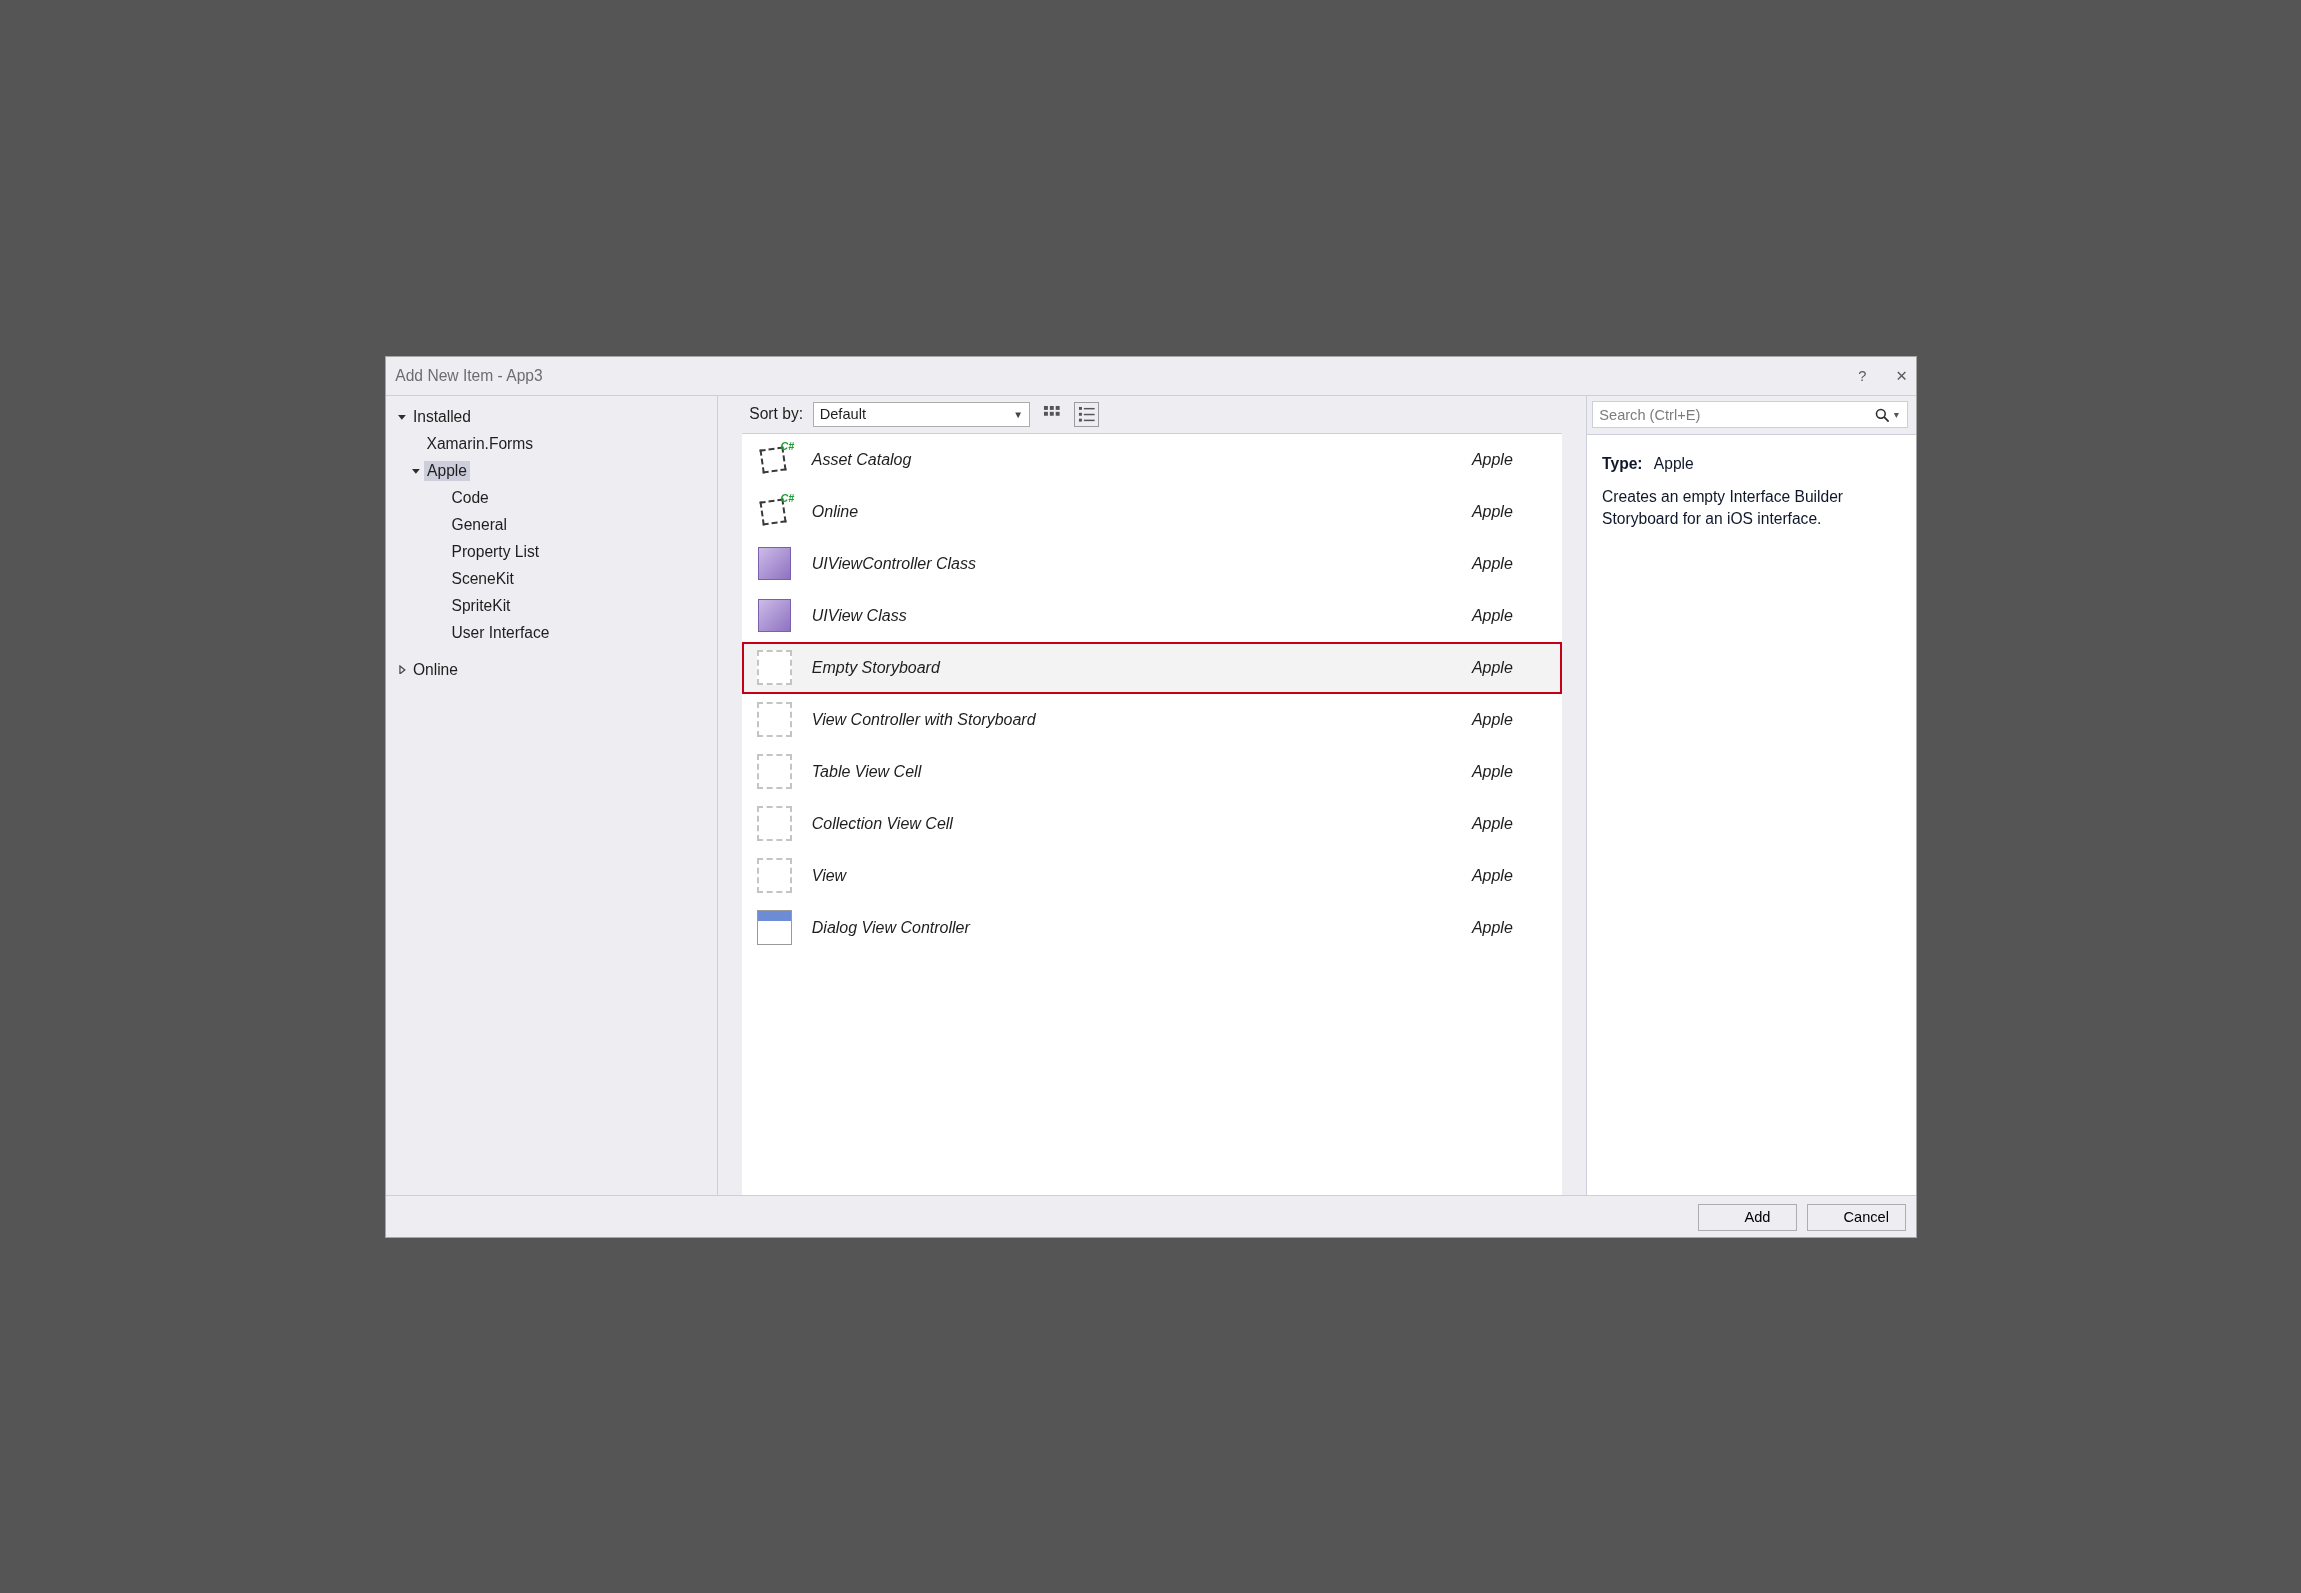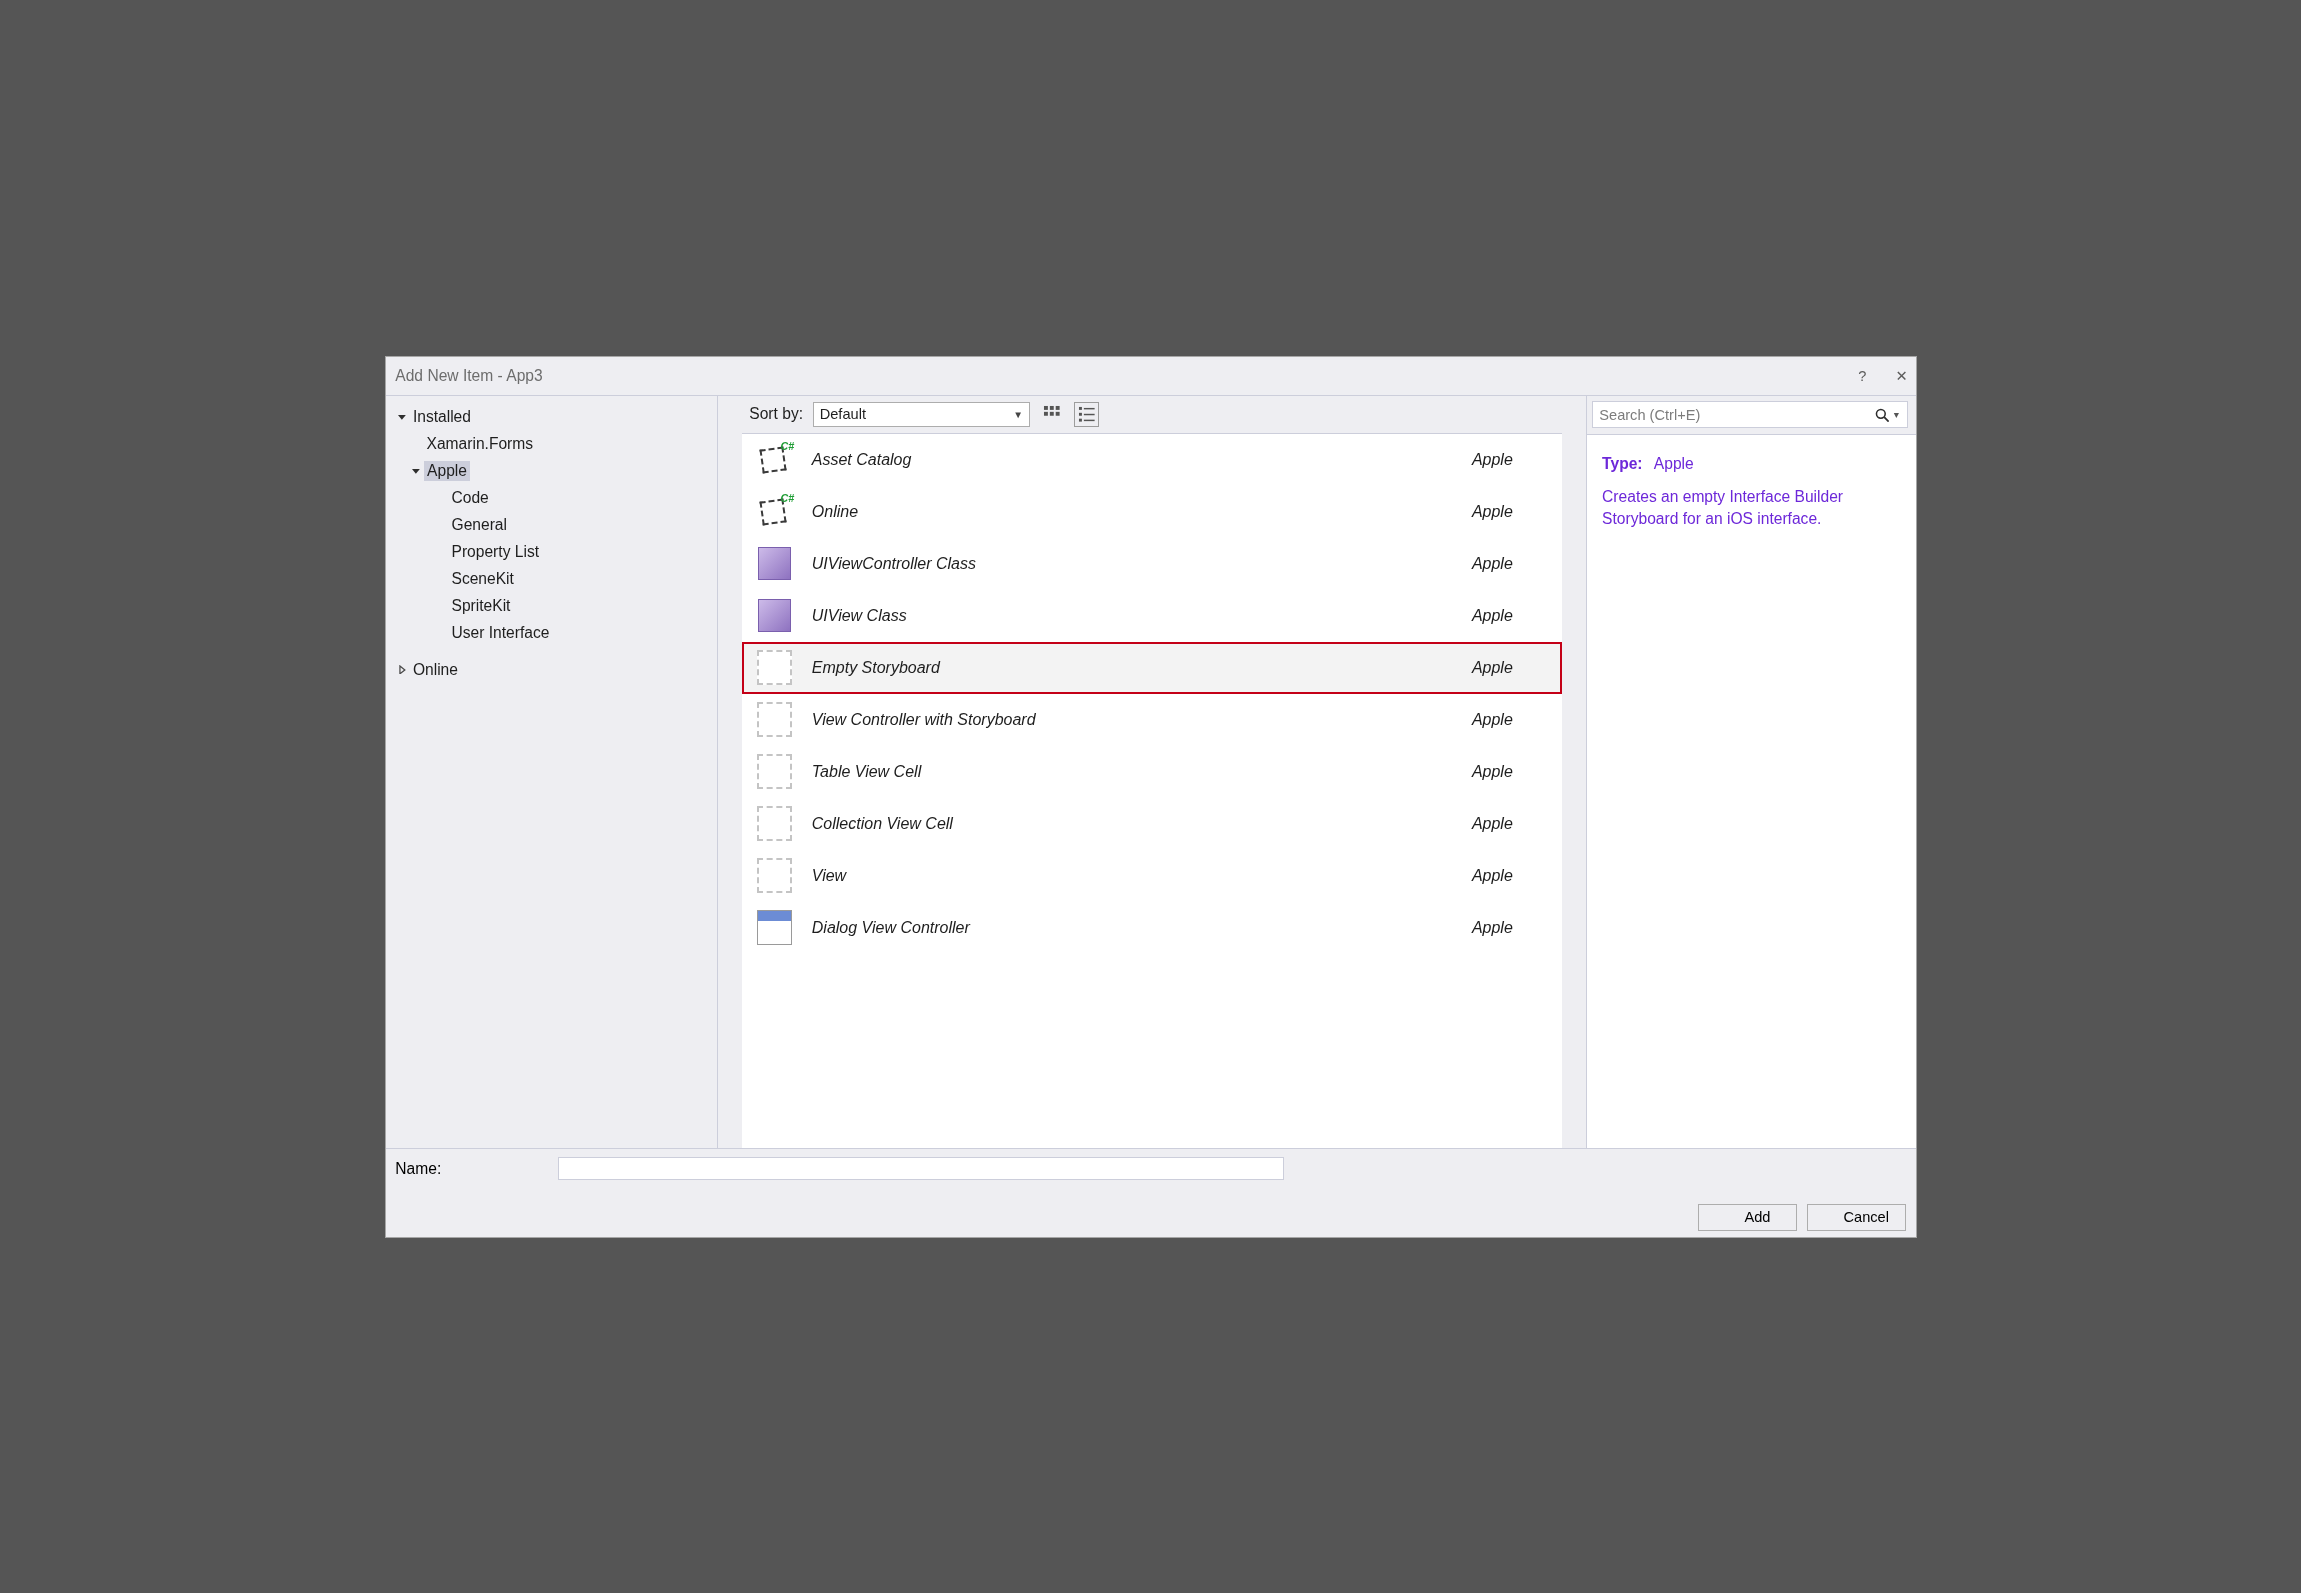--- a/index.html
+++ b/index.html
@@ -186,21 +186,21 @@
     align-items: center;
     padding: 0 5.9px;
     color: #7c7c7c;
     font-size: 14.6px;
   }
   .searchbox .sinput { flex: 1; }
   .searchbox .sicon { display:flex; align-items:center; gap:2.9px; color:#303030; }
   .info-panel {
     padding: 19.5px 15.6px 0 15.6px;
     font-size: 15.6px;
-    color: #6d28d9;
+    color: #0f172a;
     background:#fff;
     flex:1;
     border-top:1px solid #cccedb;
     margin-top:5.9px;
   }
   .info-panel .typeline { margin-bottom: 13.7px; }
   .info-panel .typeline b { margin-right: 7.8px; }
   .info-panel .desc { line-height: 1.4; }
   
   .footer {
@@ -421,23 +421,19 @@
         <div class="typeline">
           <b>Type:</b>
           <span>Apple</span>
         </div>
         <div class="desc">Creates an empty Interface Builder Storyboard for an iOS interface.</div>
       </div>
     </div>
   </div>
 
   <div class="footer">
-    <div class="name-row">
-      <span>Name:</span>
-      <div class="ninput" value=""></div>
-    </div>
     <div class="button-row">
       <div class="btn">Add</div>
       <div class="btn">Cancel</div>
     </div>
   </div>
 </div>
 
 
 </body></html>

